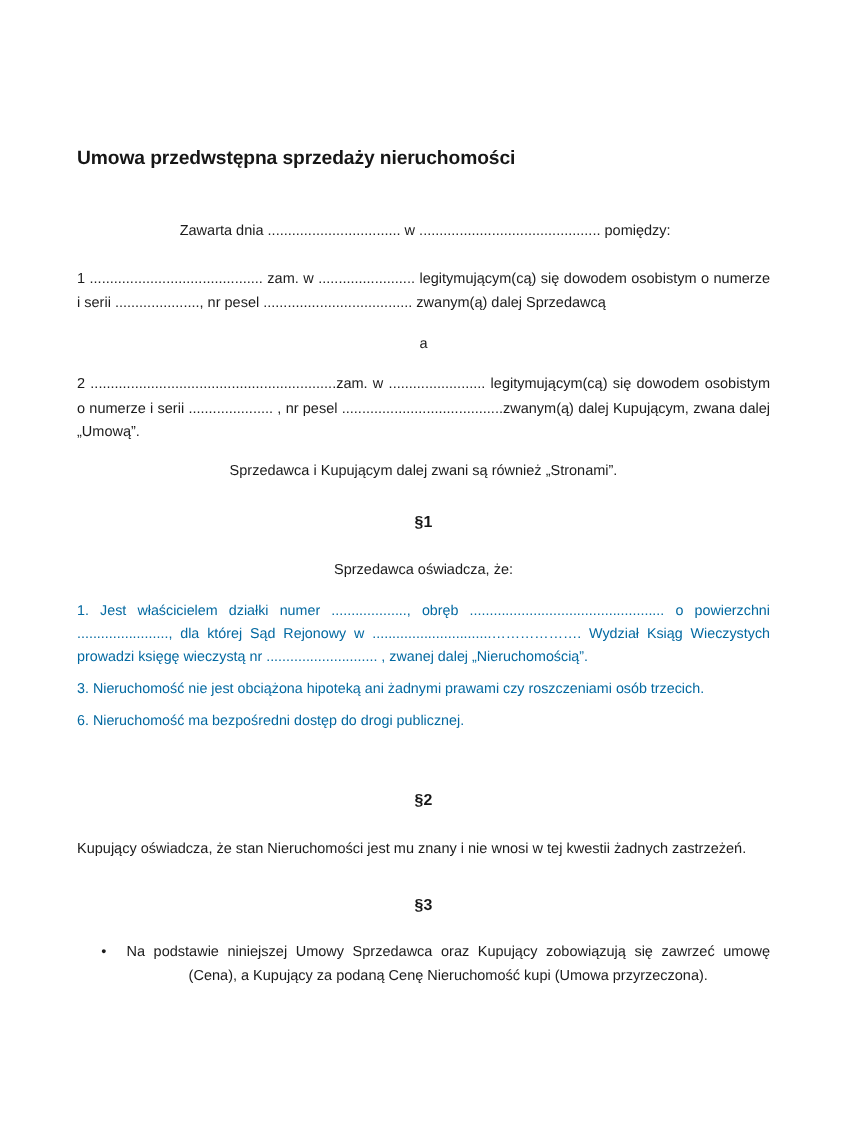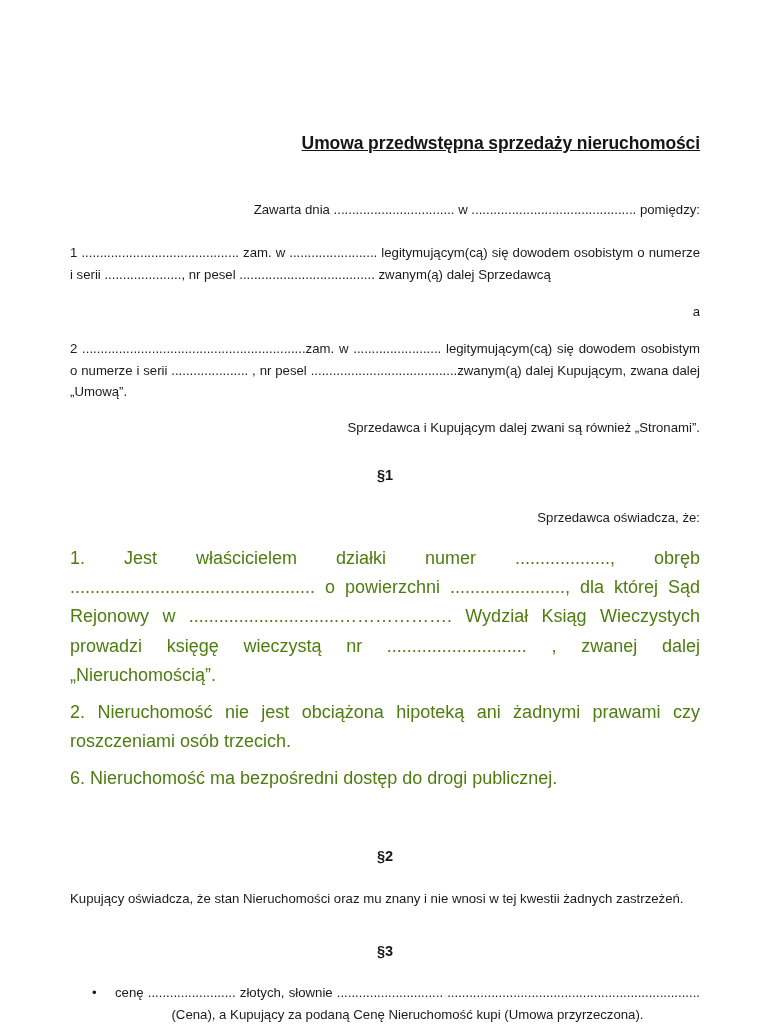--- a/index.html
+++ b/index.html
@@ -23,40 +23,39 @@
     padding: 0;
     overflow: hidden;
   }
   .content {
     position: absolute;
     left: 70px;
     top: 0;
     width: 630px;
   }
   .doc-title {
-    text-align: right;
+    text-align: left;
     font-size: 17.5px;
     font-weight: bold;
     letter-spacing: -0.1px;
     margin: 0;
     padding-top: 133px;
     line-height: 1.25;
     color: #161616;
-    text-decoration: underline;
   }
   .para {
     font-size: 13.2px;
     line-height: 1.62;
     text-align: justify;
     text-justify: inter-word;
     margin: 0;
     color: #1b1b1b;
   }
   .para.left {
-    text-align: right;
+    text-align: center;
   }
   .sec-head {
     text-align: center;
     font-size: 14.5px;
     font-weight: bold;
     margin: 0;
     line-height: 1.3;
     color: #161616;
   }
   .gap-22 { height: 22px; }
@@ -92,26 +91,26 @@
   }
   .jline {
     text-align: justify;
     text-align-last: justify;
     white-space: nowrap;
   }
   .lastline {
     text-align: center;
   }
   .numlist .item {
-    font-size: 18px;
+    font-size: 13px;
     line-height: 1.62;
     text-align: justify;
     text-justify: inter-word;
     margin: 0;
-    color: #4d7c0f;
+    color: #0369a1;
   }
   .numlist .item + .item {
     margin-top: 8px;
   }
 </style>
 </head>
 <body>
 
 <div class="page">
   <div class="content">
@@ -143,40 +142,40 @@
     <h2 class="sec-head">§1</h2>
 
     <div class="gap-22"></div>
 
     <p class="para left">Sprzedawca oświadcza, że:</p>
 
     <div class="gap-16"></div>
 
     <div class="numlist">
       <p class="item">1.   Jest  właścicielem  działki  numer  ...................,  obręb  .................................................   o powierzchni ......................., dla której Sąd Rejonowy w ..............................………………. Wydział Ksiąg Wieczystych prowadzi księgę wieczystą nr ............................ , zwanej dalej „Nieruchomością”.</p>
-      <p class="item">2. Nieruchomość nie jest obciążona hipoteką ani żadnymi prawami czy roszczeniami osób trzecich.</p>
+      <p class="item">3. Nieruchomość nie jest obciążona hipoteką ani żadnymi prawami czy roszczeniami osób trzecich.</p>
       <p class="item">6. Nieruchomość ma bezpośredni dostęp do drogi publicznej.</p>
     </div>
 
     <div class="gap-54"></div>
 
     <h2 class="sec-head">§2</h2>
 
     <div class="gap-22"></div>
 
-    <p class="para">Kupujący  oświadcza,  że  stan  Nieruchomości  oraz  mu  znany  i  nie  wnosi  w  tej  kwestii  żadnych zastrzeżeń.</p>
+    <p class="para">Kupujący  oświadcza,  że  stan  Nieruchomości  jest  mu  znany  i  nie  wnosi  w  tej  kwestii  żadnych zastrzeżeń.</p>
 
     <div class="gap-32"></div>
 
     <h2 class="sec-head">§3</h2>
 
     <div class="gap-22"></div>
 
     <div class="bullet-block">
       <span class="bullet-mark">•</span>
       <div class="bullet-text">
-        <div class="jline">cenę ........................ złotych, słownie ............................. .....................................................................</div>
+        <div class="jline">Na podstawie niniejszej Umowy Sprzedawca oraz Kupujący zobowiązują się zawrzeć umowę</div>
         <div class="lastline">(Cena), a Kupujący za podaną Cenę Nieruchomość kupi (Umowa przyrzeczona).</div>
       </div>
     </div>
 
   </div>
 </div>
 
 </body></html>

